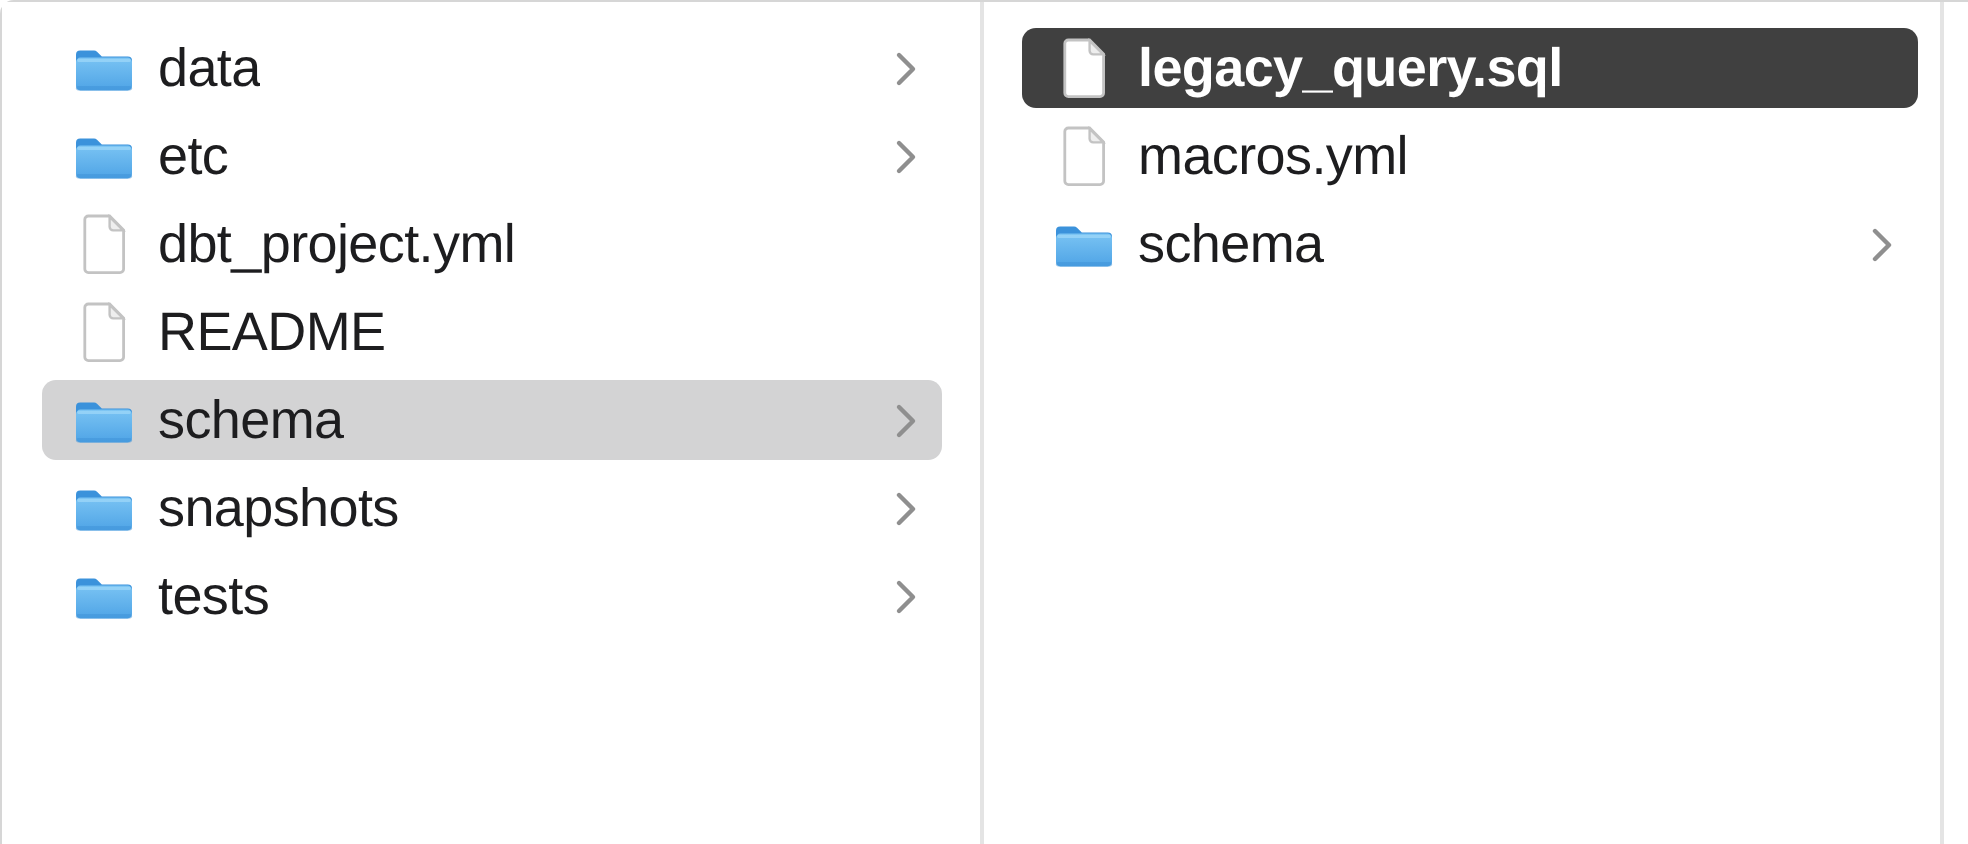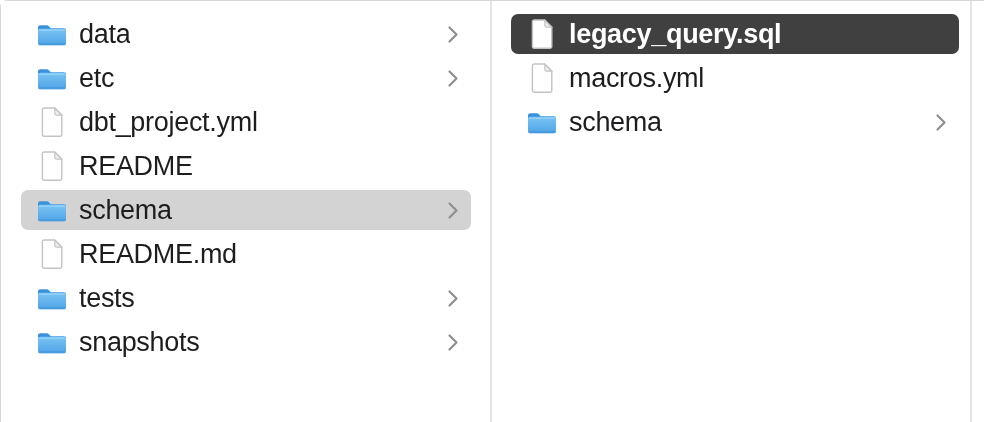--- a/index.html
+++ b/index.html
@@ -120,50 +120,42 @@
             </svg>
           </span>
         <span class="label">schema</span>
         <span class="chevron">
             <svg width="12" height="19" viewBox="0 0 12 19">
               <use href="#chev-glyph"></use>
             </svg>
           </span>
       </li>
 
-      <li class="row">
-        <span class="icon">
-            <svg width="22" height="30" viewBox="0 0 22 30">
-              <use href="#doc-glyph"></use>
-            </svg>
-          </span>
-        <span class="label">README.md</span>
+
+      <li class="row">
+        <span class="icon">
+            <svg width="32" height="27" viewBox="0 0 32 27">
+              <use href="#folder-glyph"></use>
+            </svg>
+          </span>
+        <span class="label">snapshots</span>
+        <span class="chevron">
+            <svg width="12" height="19" viewBox="0 0 12 19">
+              <use href="#chev-glyph"></use>
+            </svg>
+          </span>
       </li>
 
       <li class="row">
         <span class="icon">
             <svg width="32" height="27" viewBox="0 0 32 27">
               <use href="#folder-glyph"></use>
             </svg>
           </span>
         <span class="label">tests</span>
-        <span class="chevron">
-            <svg width="12" height="19" viewBox="0 0 12 19">
-              <use href="#chev-glyph"></use>
-            </svg>
-          </span>
-      </li>
-
-      <li class="row">
-        <span class="icon">
-            <svg width="32" height="27" viewBox="0 0 32 27">
-              <use href="#folder-glyph"></use>
-            </svg>
-          </span>
-        <span class="label">snapshots</span>
         <span class="chevron">
             <svg width="12" height="19" viewBox="0 0 12 19">
               <use href="#chev-glyph"></use>
             </svg>
           </span>
       </li>
 
     </ul>
   </div>
 

